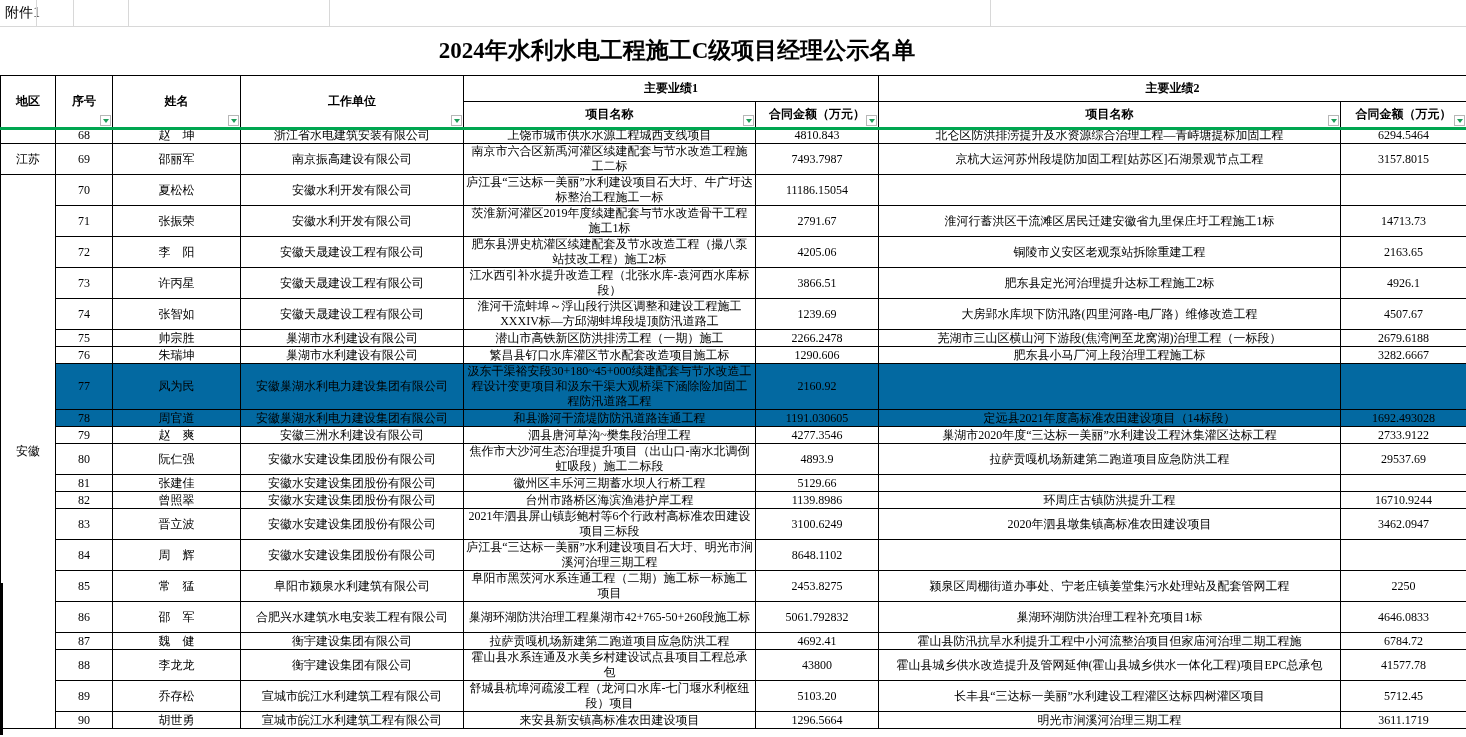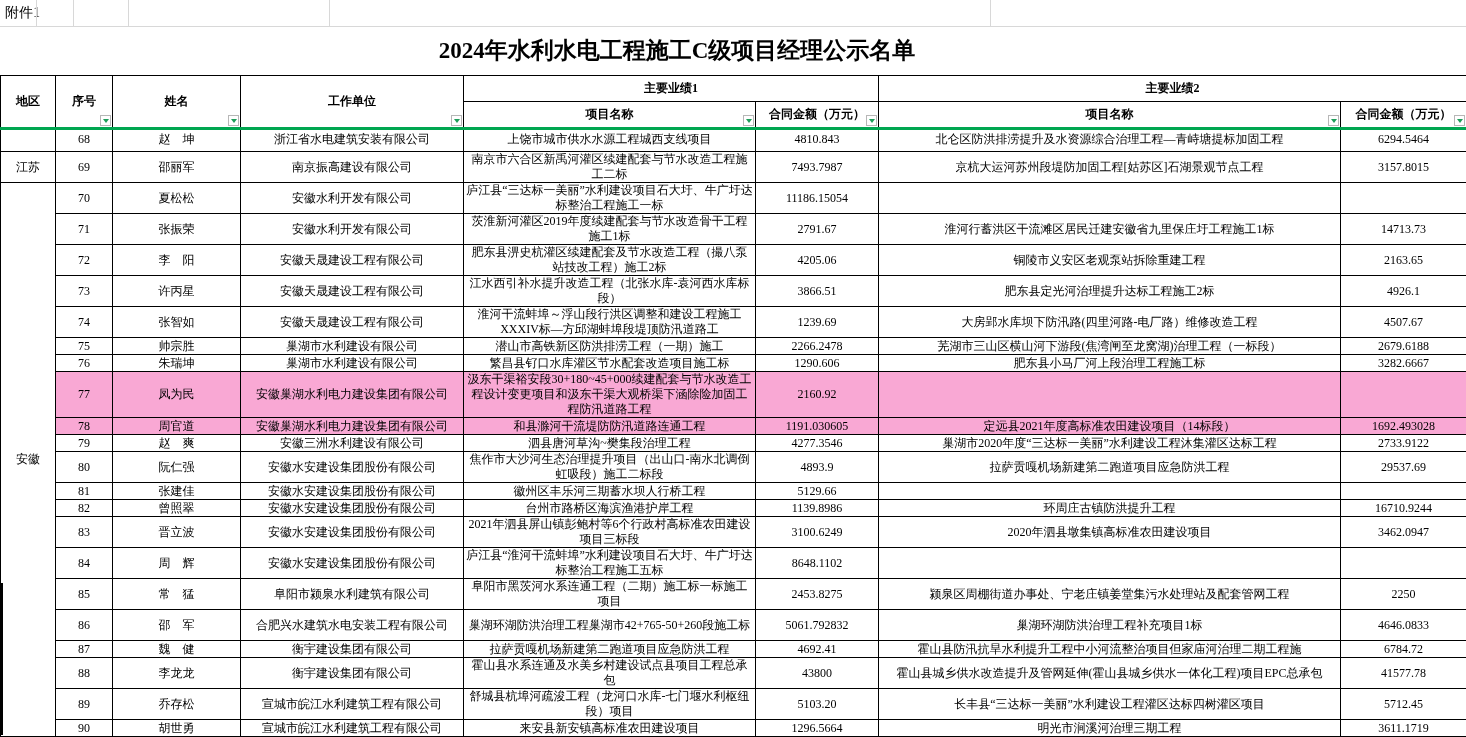--- a/index.html
+++ b/index.html
@@ -14,25 +14,25 @@
   .titlebar{position:absolute;left:7px;top:26px;width:1340px;height:49px;
             text-align:center;line-height:49px;font-size:23px;font-weight:bold;}
   
   table.main{position:absolute;left:0;top:75px;width:1466px;border-collapse:collapse;table-layout:fixed;}
   table.main th,table.main td{border:1px solid #000;overflow:hidden;}
   table.main th{font-size:12px;font-weight:bold;text-align:center;position:relative;
                 background:#fff;padding:0 2px;}
   .hrow th{height:25px;}
   table.main td{font-size:12px;text-align:center;padding:0 2px;line-height:15px;}
   .amt{font-size:12.5px;}
-  .r68{height:24px;} .r1{height:17px;} .r2{height:31px;} .r3{height:45px;}
+  .r68{height:16px;} .r1{height:17px;} .r2{height:31px;} .r3{height:45px;}
   .cellc{max-height:30px;overflow:hidden;line-height:15px;}
   .r1 .cellc{max-height:15px;font-family:Liberation Serif, serif;}
   .r3 .cellc{max-height:45px;}
-  .hl td{background:#f9a8d4;}
+  .hl td{background:#0369a1;}
   .region-cell{font-size:12px;}
   
   .fbtn{position:absolute;right:1px;bottom:1px;width:11px;height:11px;background:#fff;
         border:1px solid #b7b7b7;box-sizing:border-box;cursor:pointer;}
   .fbtn .tri{position:absolute;left:2px;top:3px;width:0;height:0;
              border-left:3px solid transparent;border-right:3px solid transparent;
              border-top:4px solid #1e9e5a;}
   
   .freeze{position:absolute;left:0;top:127px;width:1466px;height:3px;background:#00a650;z-index:6;}
   
@@ -313,21 +313,21 @@
         <td>
             <div class="cellc">2020年泗县墩集镇高标准农田建设项目</div>
           </td>
         <td class="amt">3462.0947</td>
       </tr>
       <tr class="r2">
         <td>84</td>
         <td>周　辉</td>
         <td>安徽水安建设集团股份有限公司</td>
         <td>
-            <div class="cellc">庐江县“淮河干流蚌埠”水利建设项目石大圩、牛广圩达标整治工程施工五标</div>
+            <div class="cellc">庐江县“三达标一美丽”水利建设项目石大圩、明光市涧溪河治理三期工程</div>
           </td>
         <td class="amt">8648.1102</td>
         <td>
             <div class="cellc"></div>
           </td>
         <td class="amt"></td>
       </tr>
       <tr class="r2">
         <td>85</td>
         <td>常　猛</td>

